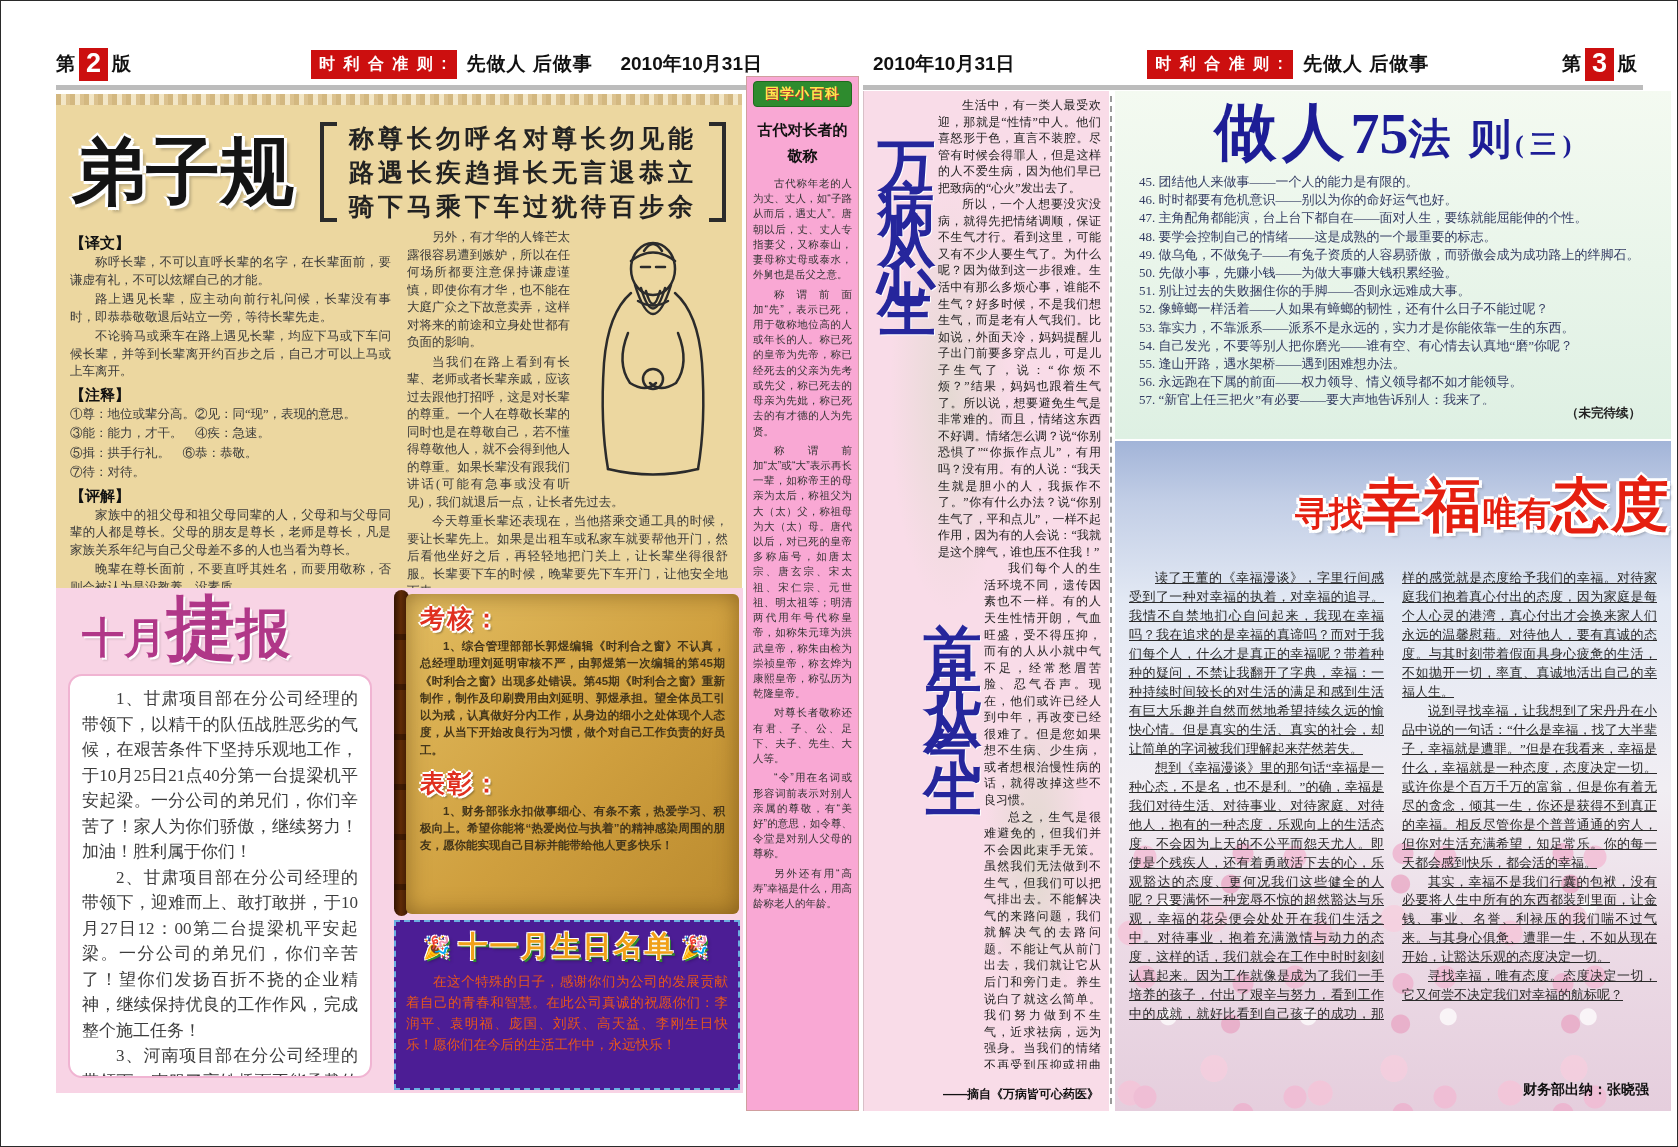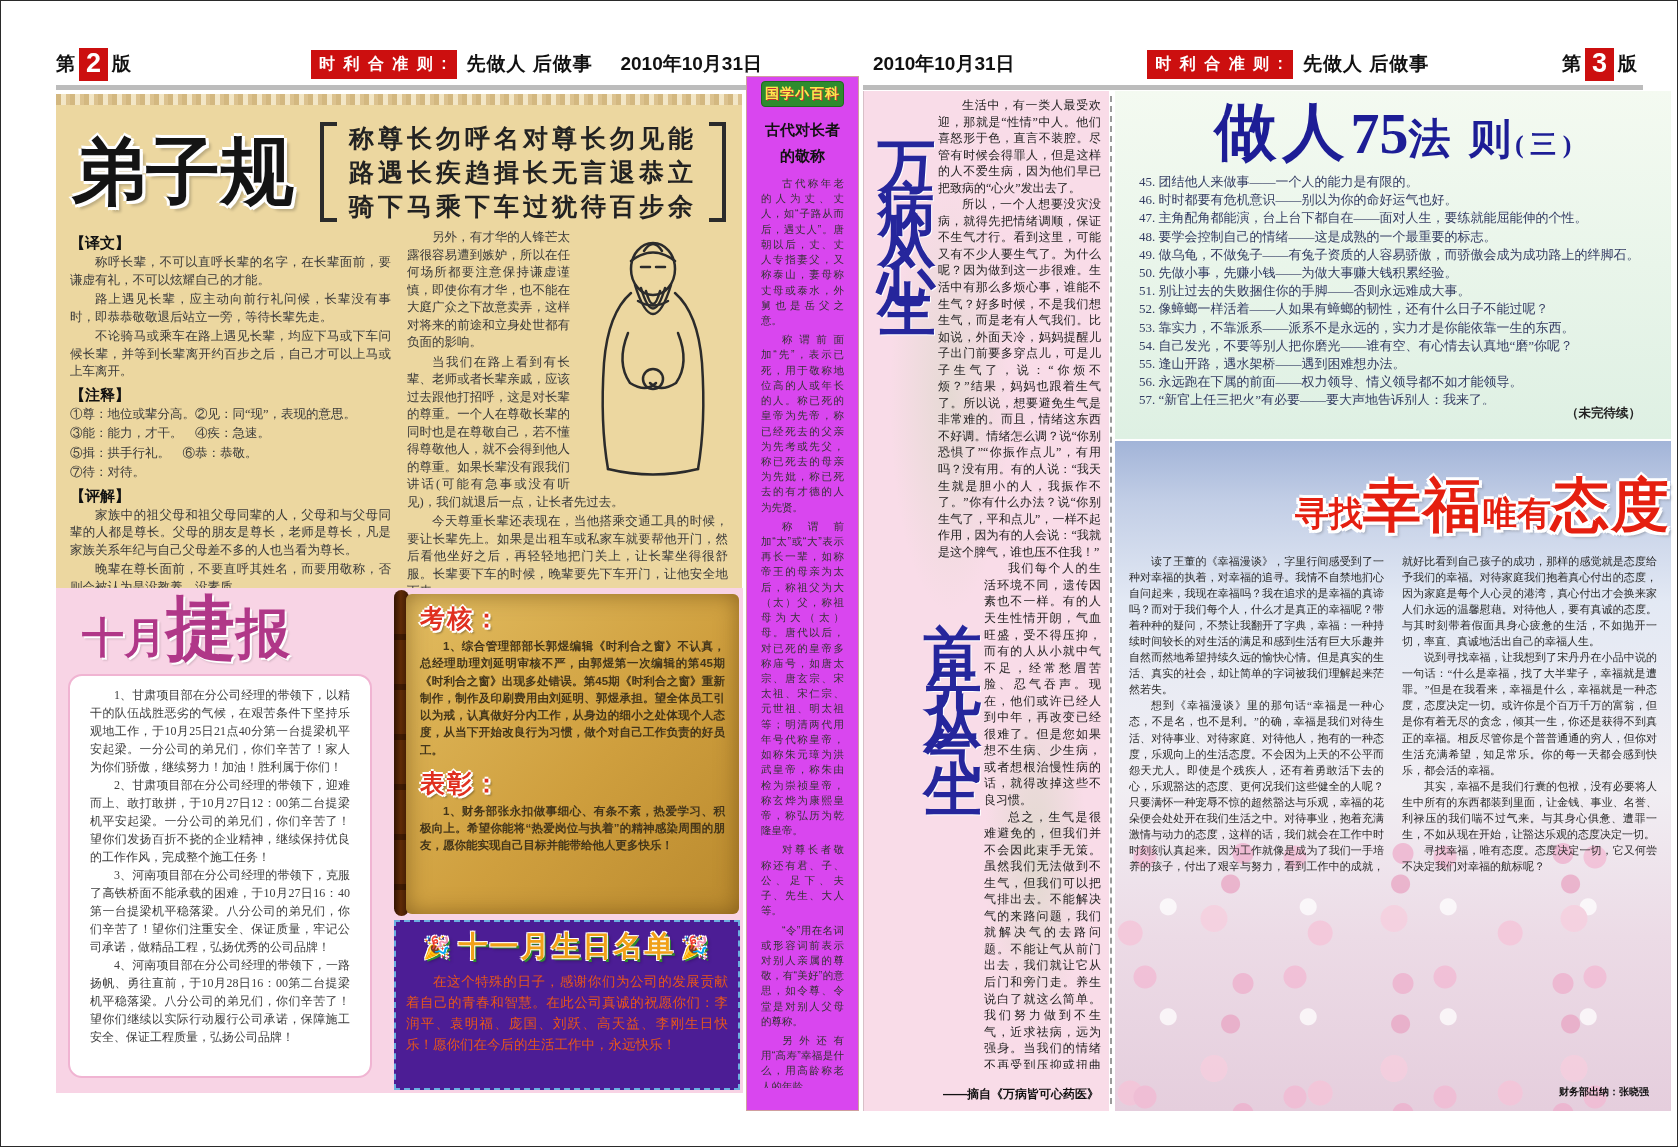--- a/index.html
+++ b/index.html
@@ -31,36 +31,36 @@
   .verse-grid{flex:1;display:grid;grid-template-columns:repeat(4,1fr);row-gap:1px;text-align:center;}
   .verse-grid span{font-family:"Liberation Serif","DejaVu Serif",serif;font-size:25px;font-weight:bold;color:#222;letter-spacing:4px;}
   .dz-body{display:flex;gap:16px;padding:4px 14px 0;}
   .dz-col{flex:1;font-family:"Liberation Serif","DejaVu Serif",serif;font-size:12.5px;line-height:1.4;color:#3a3a3a;
           text-align:justify;height:382px;overflow:hidden;}
   .sec-label{font-family:"Liberation Sans",sans-serif;font-weight:900;font-size:15px;color:#111;margin:3px 0 1px;}
   .dz-col p{margin:0 0 2px;}
   .ind{text-indent:2em;}
   .confucius{float:right;width:150px;height:245px;margin:2px 0 4px 8px;}
   
-  .guoxue{background:#d946ef;border:1px solid #d09f9f;box-sizing:border-box;padding:4px 14px;}
+  .guoxue{background:#f9a8d4;border:1px solid #d09f9f;box-sizing:border-box;padding:4px 6px;}
   .gx-badge{background:#2e8b2e;border:1px solid #1d6b1d;border-radius:4px;color:#ffe74d;
             font-weight:900;font-size:14px;text-align:center;padding:3px 0;letter-spacing:1px;
             text-shadow:1px 1px 0 #b33;}
   .gx-head{text-align:center;font-weight:900;font-size:15px;color:#111;line-height:1.7;margin:10px 0 8px;}
   .gx-body{font-size:10.5px;line-height:1.45;color:#333;text-align:justify;overflow:hidden;height:912px;}
   .gx-body p{margin:0 0 4px;text-indent:2em;}
   
   .band{background:#f8d4e5;}
   .oct-title{padding:6px 0 0 26px;color:#b03788;font-weight:900;
              font-family:"Liberation Serif","DejaVu Serif",serif;line-height:1;
              text-shadow:2px 2px 0 #fff,3px 3px 2px rgba(0,0,0,.15);}
   .oct-a{font-size:42px;} .oct-b{font-size:70px;} .oct-c{font-size:54px;}
   .oct-box{position:absolute;left:12px;top:86px;width:304px;height:404px;background:#fff;
-           border:2px solid #f0b4d2;border-radius:14px;box-sizing:border-box;padding:10px 20px;
-           font-family:"Liberation Serif","DejaVu Serif",serif;font-size:12px;line-height:1.5;color:#3c3c3c;
+           border:2px solid #f0b4d2;border-radius:14px;box-sizing:border-box;padding:10px 12px;
+           font-family:"Liberation Serif","DejaVu Serif",serif;font-size:17px;line-height:1.5;color:#3c3c3c;
            text-align:justify;overflow:hidden;}
   .oct-box p{margin:0;text-indent:2em;}
   
   .scrollp{position:absolute;left:338px;top:4px;width:345px;height:322px;}
   .rod{position:absolute;left:0;top:-2px;bottom:-2px;width:15px;border-radius:8px;
        background:repeating-linear-gradient(180deg,#8a5a22 0 44px,#5f3a10 44px 50px),
                   linear-gradient(90deg,#5f3a10,#b07a33 45%,#6b4414);background-blend-mode:multiply;}
   .paper{position:absolute;left:12px;top:2px;right:0;bottom:0;border-radius:6px;
          background:linear-gradient(135deg,#e2bc60,#cf9f3e 55%,#ba8a2e);
          box-shadow:inset 0 0 22px rgba(80,50,5,.5);padding:8px 14px;box-sizing:border-box;overflow:hidden;}
@@ -107,25 +107,25 @@
      background-image:radial-gradient(circle at 20% 30%,#f3b9d3 0 11px,transparent 12px),
                       radial-gradient(circle at 55% 65%,#f7cede 0 13px,transparent 14px),
                       radial-gradient(circle at 80% 25%,#eeafcc 0 10px,transparent 11px),
                       radial-gradient(circle at 38% 78%,#ffffff 0 8px,transparent 9px),
                       radial-gradient(circle at 68% 45%,#e9a6c4 0 9px,transparent 10px),
                       radial-gradient(circle at 8% 70%,#f6c3d8 0 12px,transparent 13px);
      background-size:150px 120px,180px 150px,160px 130px,140px 110px,170px 140px,190px 160px;}
   .happy-title{position:relative;text-align:right;padding-top:26px;color:#e51f10;font-weight:900;
         text-shadow:-3px 0 #fff,3px 0 #fff,0 -3px #fff,0 3px #fff,3px 3px 0 #fff,-3px 3px 0 #fff,4px 4px 3px rgba(0,0,0,.25);}
   .ht-sm{font-size:34px;} .ht-lg{font-size:58px;letter-spacing:2px;}
-  .happy-body{position:absolute;top:112px;left:14px;right:14px;height:526px;columns:2;column-gap:18px;
-       font-family:"Liberation Serif","DejaVu Serif",serif;font-size:11px;line-height:1.46;color:#2a2a2a;text-align:justify;
-       overflow:hidden;}
+  .happy-body{position:absolute;top:128px;left:14px;right:14px;height:526px;columns:2;column-gap:18px;
+       font-family:"Liberation Serif","DejaVu Serif",serif;font-size:13px;line-height:1.46;color:#2a2a2a;text-align:justify;
+       overflow:hidden;text-decoration:underline;}
   .happy-body p{margin:0;text-indent:2em;}
-  .happy-sign{position:absolute;right:22px;bottom:12px;font-weight:900;font-size:10px;color:#111;}
+  .happy-sign{position:absolute;right:22px;bottom:12px;font-weight:900;font-size:14px;color:#111;}
 </style>
 </head>
 <body>
 
 <div class="sheet">
 
   <div class="abs hdr" style="left:55px;top:44px;width:786px;height:38px;">
     <span class="pg-char">第</span>
     <span class="pgbox">2</span>
     <span class="pg-char">版</span>

